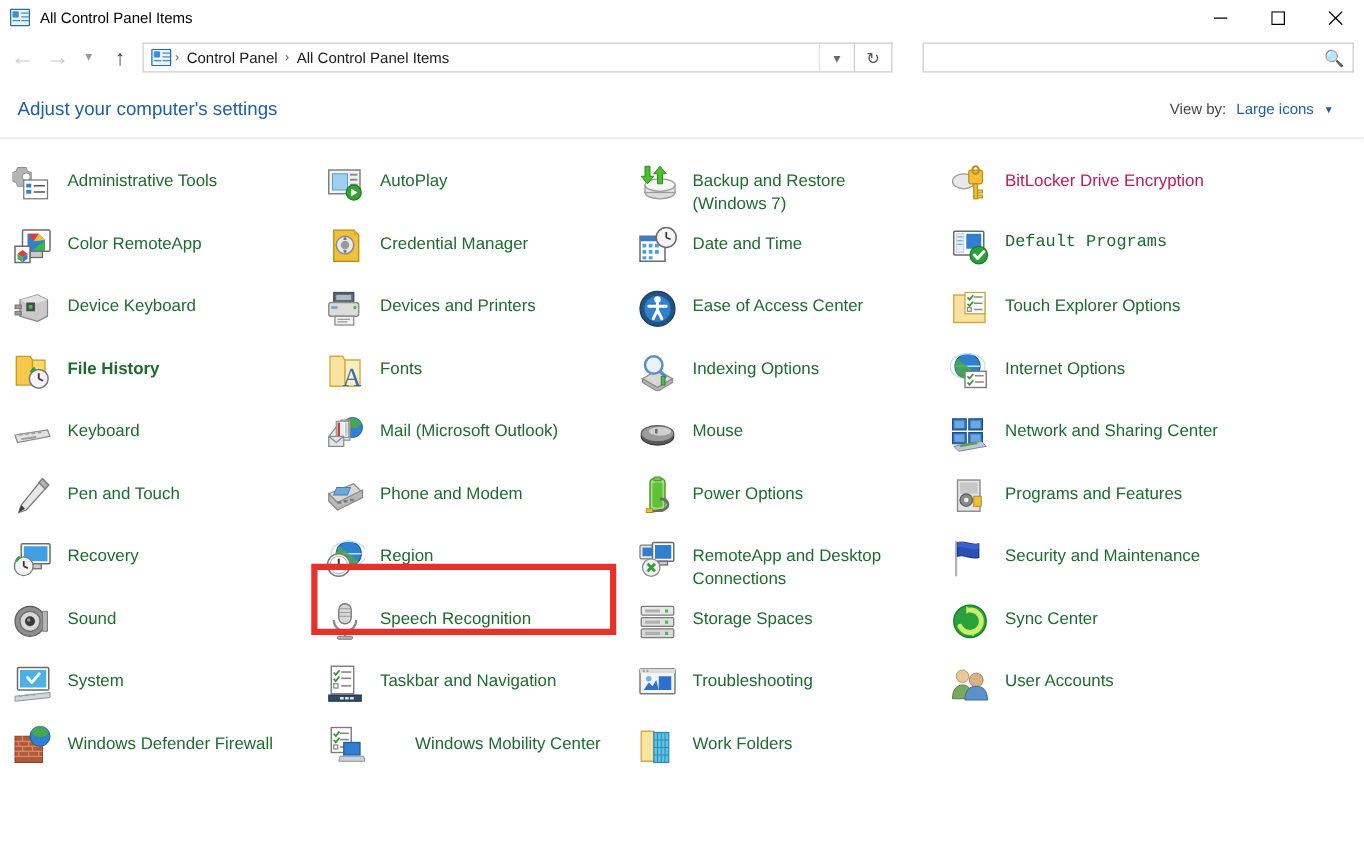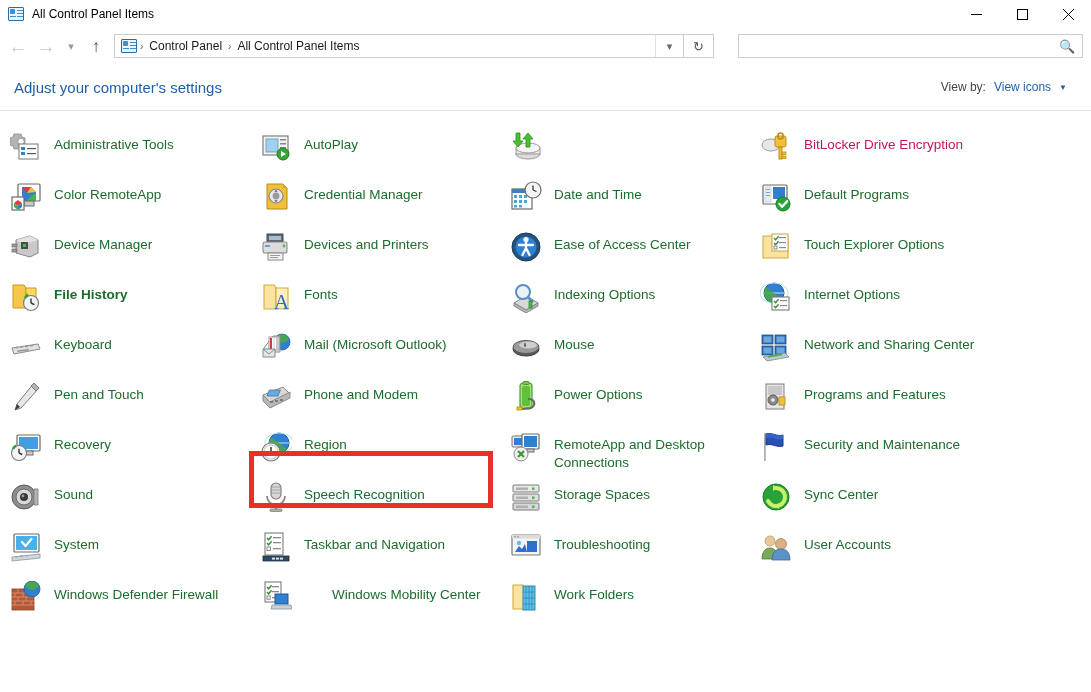--- a/index.html
+++ b/index.html
@@ -307,21 +307,21 @@
   <div class="searchbox">
     <input class="search-input" type="text" placeholder="" style="">
     <span class="search-icon">🔍</span>
   </div>
 </div>
 
 <div class="header">
   <div class="page-title">Adjust your computer's settings</div>
   <div class="viewby">
     <span class="viewby-label">View by:</span>
-    <span class="viewby-value">View icons</span>
+    <span class="viewby-value">Large icons</span>
     <span class="viewby-caret">▼</span>
   </div>
 </div>
 
 <div class="content">
   <div class="grid" id="items-grid">
       <div class="item" style="grid-area: 1 / 1;">
         <div class="item-icon">
           <svg viewBox="0 0 32 32">
             <use href="#ico-administrative-tools-icon"></use>
@@ -336,20 +336,21 @@
           </svg>
         </div>
         <div class="item-label" style="color: rgb(29, 107, 46);">AutoPlay</div>
       </div>
       <div class="item" style="grid-area: 1 / 3;">
         <div class="item-icon">
           <svg viewBox="0 0 32 32">
             <use href="#ico-backup-restore-icon"></use>
           </svg>
         </div>
+        <div class="item-label" style="color: rgb(29, 107, 46);">Backup and Restore (Windows 7)</div>
       </div>
       <div class="item" style="grid-area: 1 / 4;">
         <div class="item-icon">
           <svg viewBox="0 0 32 32">
             <use href="#ico-bitlocker-icon"></use>
           </svg>
         </div>
         <div class="item-label" style="color: #be185d;">BitLocker Drive Encryption</div>
       </div>
       <div class="item" style="grid-area: 2 / 1;">
@@ -369,35 +370,35 @@
         <div class="item-label" style="color: rgb(29, 107, 46);">Credential Manager</div>
       </div>
       <div class="item" style="grid-area: 2 / 3;">
         <div class="item-icon">
           <svg viewBox="0 0 32 32">
             <use href="#ico-date-time-icon"></use>
           </svg>
         </div>
         <div class="item-label" style="color: rgb(29, 107, 46);">Date and Time</div>
       </div>
-      <div class="item" style="grid-area: 2 / 4;">
+      <div class="item" style="grid-area: 2 / 4; font-family: Liberation Mono, monospace;">
         <div class="item-icon">
           <svg viewBox="0 0 32 32">
             <use href="#ico-default-programs-icon"></use>
           </svg>
         </div>
         <div class="item-label" style="color: rgb(29, 107, 46);">Default Programs</div>
       </div>
       <div class="item" style="grid-area: 3 / 1;">
         <div class="item-icon">
           <svg viewBox="0 0 32 32">
             <use href="#ico-device-manager-icon"></use>
           </svg>
         </div>
-        <div class="item-label" style="color: rgb(29, 107, 46);">Device Manager</div>
+        <div class="item-label" style="color: rgb(29, 107, 46);">Device Keyboard</div>
       </div>
       <div class="item" style="grid-area: 3 / 2;">
         <div class="item-icon">
           <svg viewBox="0 0 32 32">
             <use href="#ico-devices-printers-icon"></use>
           </svg>
         </div>
         <div class="item-label" style="color: rgb(29, 107, 46);">Devices and Printers</div>
       </div>
       <div class="item" style="grid-area: 3 / 3;">

